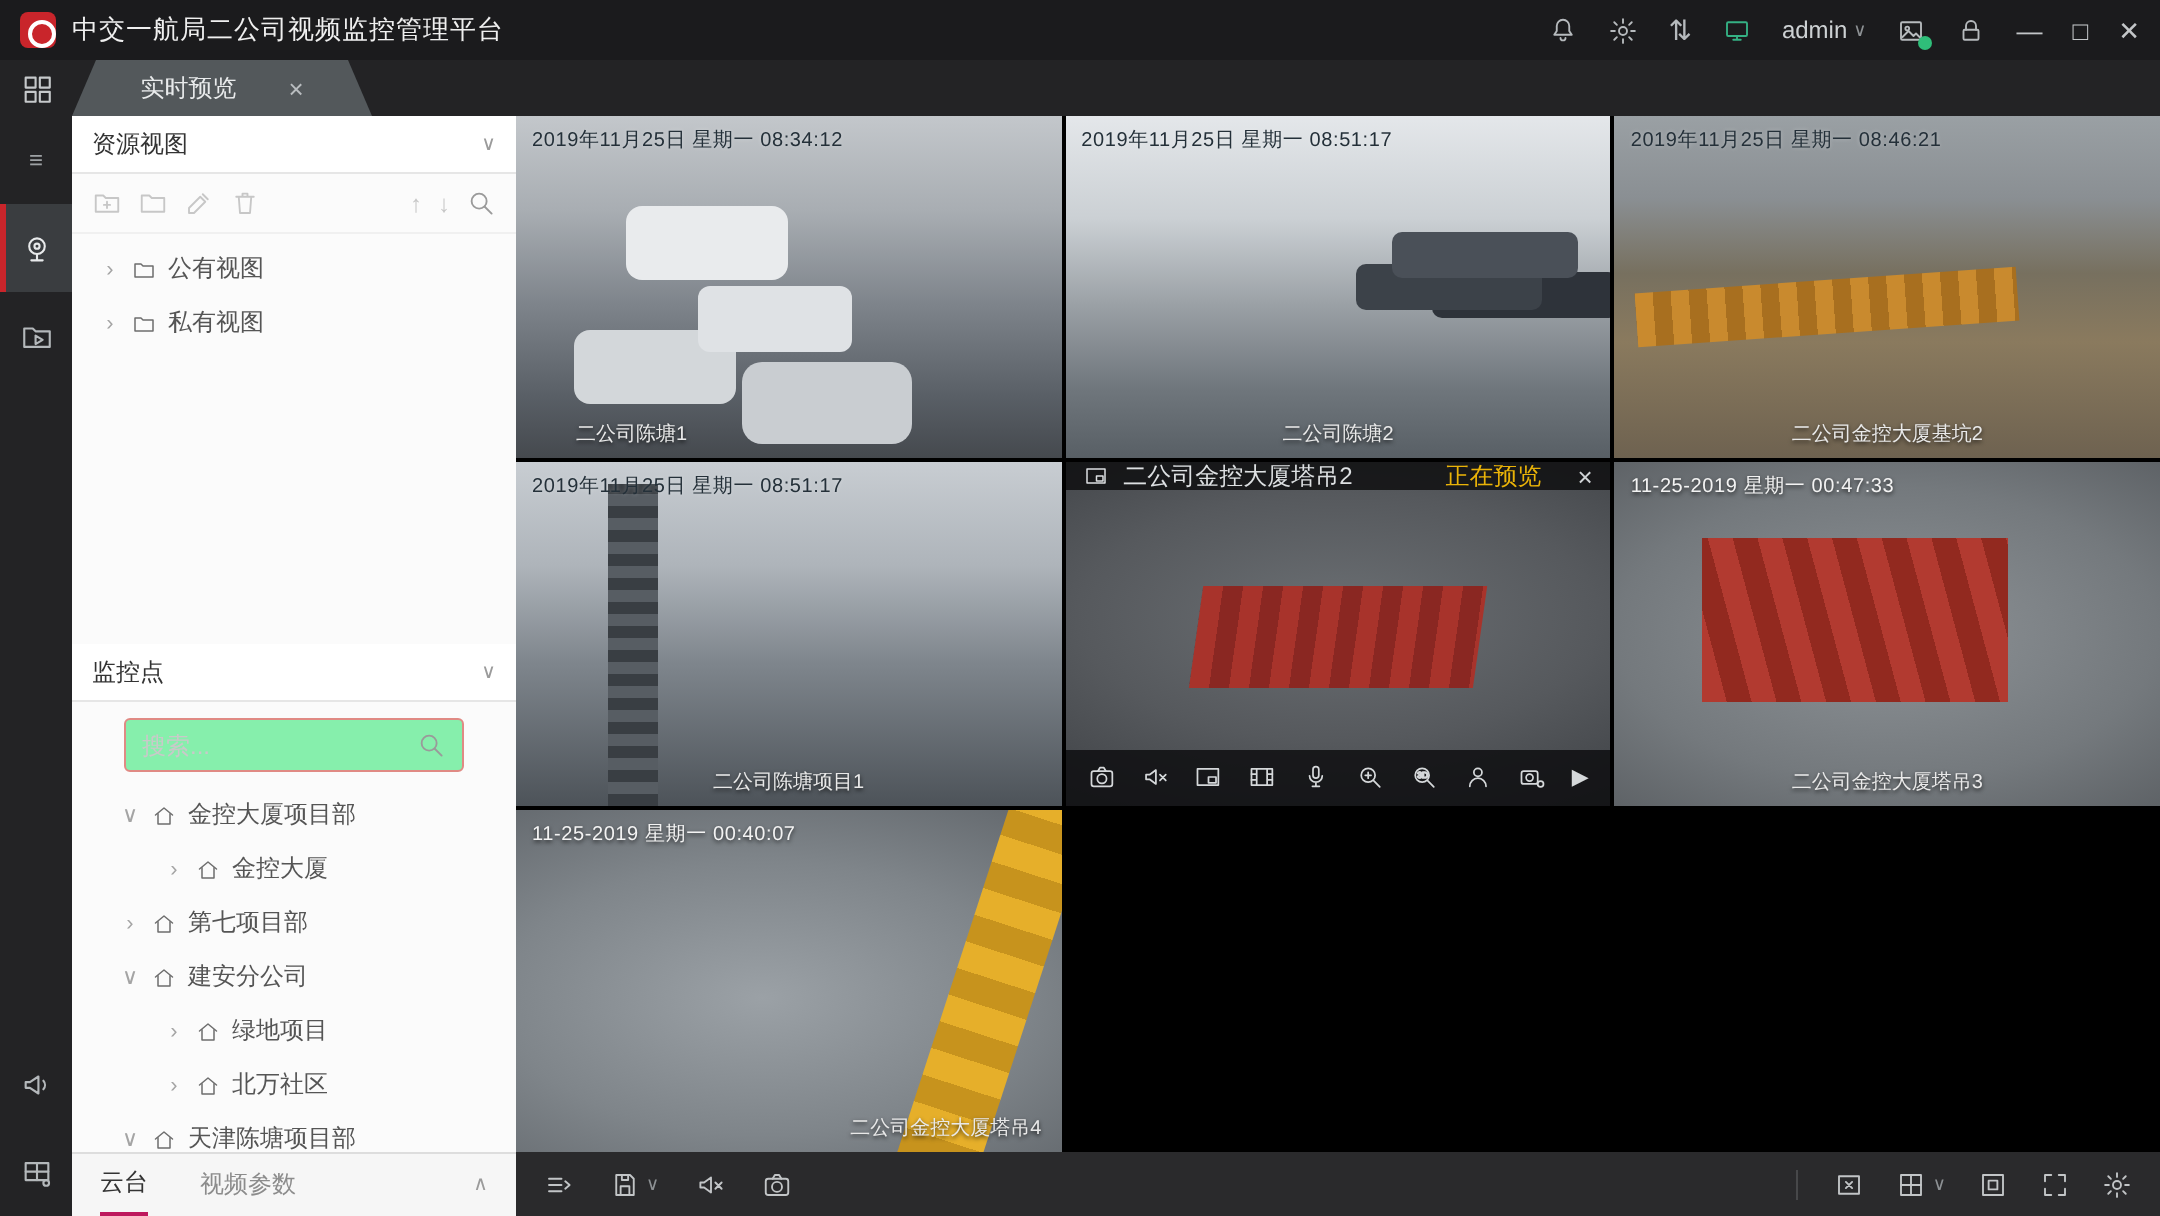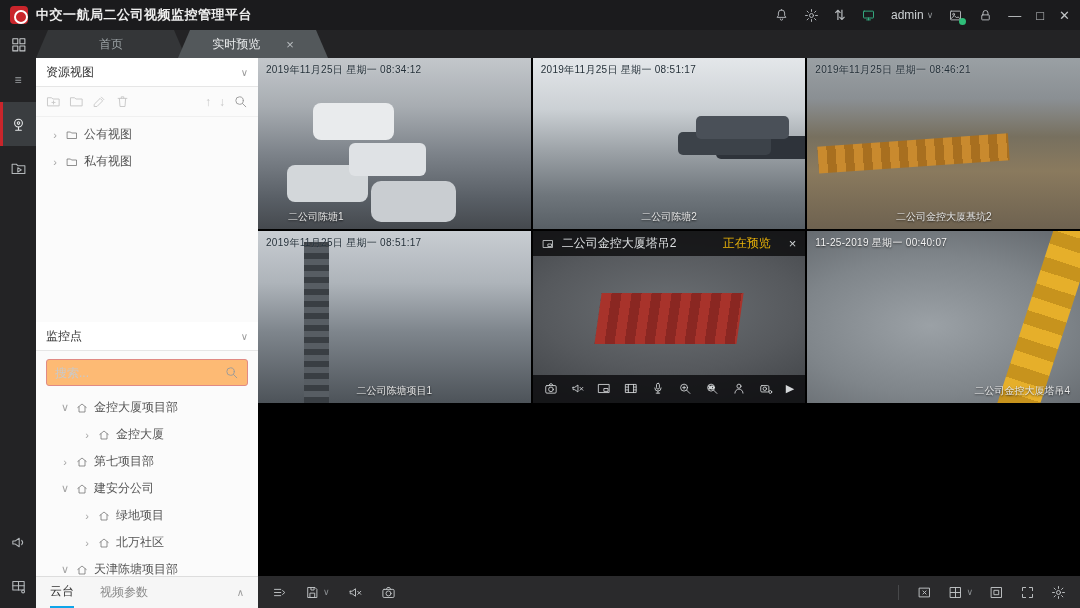--- a/index.html
+++ b/index.html
@@ -7,21 +7,21 @@
     font-family:"Liberation Sans","DejaVu Sans",sans-serif;font-size:12px}
   .ic{width:15px;height:15px;fill:none;stroke:currentColor;stroke-width:1.5;
     stroke-linecap:round;stroke-linejoin:round;display:block}
   .ic.sm{width:12px;height:12px}.ic.lg{width:17px;height:17px}
 
   
   .titlebar{height:30px;background:#1b1b1d;display:flex;align-items:center;padding:0 10px;gap:8px}
   .logo{width:18px;height:18px;border-radius:4px;background:#c9252b;position:relative;flex:none}
   .logo::after{content:"";position:absolute;left:4px;top:4px;width:10px;height:10px;
     border:2px solid #fff;border-radius:50%}
-  .app-title{color:#efefef;font-size:13px;font-weight:bold;letter-spacing:.5px}
+  .app-title{color:#efefef;font-size:13px;font-weight:normal;letter-spacing:.5px}
   .tb-right{margin-left:auto;display:flex;align-items:center;gap:15px;color:#b6babd}
   .tb-right .txt{font-size:12px;color:#cdd1d3;display:flex;align-items:center;gap:3px}
   .chev-txt{font-size:9px;color:#8d9194}
   .g-ic{color:#35b184}
   .dot-wrap{position:relative}
   .dot-wrap::after{content:"";position:absolute;right:-3px;bottom:-2px;width:7px;height:7px;
     border-radius:50%;background:#2fbe79}
   .winbtn{color:#c3c6c8;font-size:13px;line-height:1}
 
   
@@ -49,46 +49,46 @@
   .res-toolbar{height:30px;display:flex;align-items:center;gap:8px;padding:0 10px;
     color:#c7c7c7;border-bottom:1px solid #f0f0f0}
   .res-toolbar .sep-fill{flex:1}
   .tree{padding-top:4px}
   .trow{height:27px;display:flex;align-items:center;gap:6px;color:#555}
   .trow .cv{color:#a4a4a4;font-size:11px;width:10px;text-align:center}
   .trow .tic{color:#6e6e6e}
   .pl1{padding-left:14px}
   .mlv1{padding-left:24px}.mlv2{padding-left:46px}
   .mon-sec{flex:1;display:flex;flex-direction:column;background:#fbfbfb;min-height:0}
-  .searchbox{margin:8px 10px;height:27px;background:#fdba74;border:1px solid #e08a84;border-radius:3px;
+  .searchbox{margin:8px 26px;height:27px;background:#86efac;border:1px solid #e08a84;border-radius:3px;
     display:flex;align-items:center;padding:0 8px;gap:19px}
   .searchbox input{flex:1;border:0;outline:0;font-size:12px;color:#555;background:transparent;min-width:0}
   .searchbox input::placeholder{color:#c9c9c9}
   .searchbox .sic{color:#9a9a9a}
   .mon-tree{flex:1;overflow:hidden}
   .panel-foot{height:32px;border-top:1px solid #ddd;background:#f6f6f6;display:flex;
     align-items:stretch;padding:0 14px;gap:26px;color:#8c8c8c}
   .pf-tab{display:flex;align-items:center}
-  .pf-tab.active{color:#333;border-bottom:2px solid #0ea5e9}
+  .pf-tab.active{color:#333;border-bottom:2px solid #be185d}
   .pf-cv{margin-left:auto;display:flex;align-items:center;color:#9b9b9b;font-size:10px}
 
   
   .right-col{flex:1;display:flex;flex-direction:column;background:#000;min-width:0}
   .vgrid{flex:1;display:grid;grid-template-columns:repeat(3,1fr);grid-template-rows:repeat(3,1fr);
     gap:2px;background:#000}
   .cam{position:relative;overflow:hidden;background:#20242a}
   .scene{position:absolute;inset:0}
   .ts{position:absolute;top:5px;left:8px;z-index:2;font-size:10px;color:#243039;
     text-shadow:0 0 2px rgba(255,255,255,.35);letter-spacing:.3px;white-space:nowrap}
   .ts.light{color:#f3f3f3;text-shadow:0 1px 2px rgba(0,0,0,.7)}
   .lbl{position:absolute;bottom:5px;z-index:2;font-size:10px;color:#e9e9e9;
     text-shadow:0 1px 2px rgba(0,0,0,.75);white-space:nowrap}
   .lbl-left{left:30px}.lbl-center{left:50%;transform:translateX(-50%)}.lbl-right{right:10px}
   .cam.selected{outline:1px solid #e6a23c;outline-offset:-1px}
-  .cam-header{position:absolute;top:0;left:0;right:0;height:25px;z-index:3;
+  .cam-header{position:absolute;top:0;left:0;right:0;height:14px;z-index:3;
     background:rgba(12,12,14,.82);display:flex;align-items:center;gap:8px;padding:0 9px;color:#dde0e2}
   .cam-header .status{margin-left:auto;color:#eab308}
   .cam-header .x{font-size:13px;color:#cfd3d5;margin-left:10px}
   .cam-controls{position:absolute;bottom:0;left:0;right:0;height:28px;z-index:3;
     background:rgba(14,14,16,.85);display:flex;align-items:center;gap:13px;padding:0 11px;color:#d5d8da}
   .cam-controls .more{margin-left:auto;font-size:11px}
 
   
   .s1{background:linear-gradient(180deg,#c3c7cb 0%,#a8adb2 28%,#7e848b 55%,#595f66 82%,#45494e 100%)}
   .s1::before{content:"";position:absolute;left:20%;top:26%;width:30%;height:22%;border-radius:8px;
@@ -295,23 +295,20 @@
     <span class="winbtn">✕</span>
   </div>
 </header>
 
 <div class="tabrow">
   <div class="rail-slot">
     <svg class="ic lg">
         <use href="#sym-grid4"></use>
       </svg>
   </div>
-  <div class="tab">
-    <span>首页</span>
-  </div>
   <div class="tab active">
     <span>实时预览</span>
     <span class="x">×</span>
   </div>
 </div>
 
 <div class="main">
 
   <nav class="rail">
     <div class="rail-item" style="color:#9da1a4">≡</div>
@@ -520,20 +517,25 @@
           <svg class="ic">
               <use href="#sym-person"></use>
             </svg>
           <svg class="ic">
               <use href="#sym-camcfg"></use>
             </svg>
           <span class="more">▶</span>
         </div>
       </div>
 
+      <div class="cam">
+        <div class="scene s8"></div>
+        <div class="ts light">11-25-2019 星期一 00:47:33</div>
+        <div class="lbl lbl-center">二公司金控大厦塔吊3</div>
+      </div>
 
       <div class="cam">
         <div class="scene s9"></div>
         <div class="ts light">11-25-2019 星期一 00:40:07</div>
         <div class="lbl lbl-right">二公司金控大厦塔吊4</div>
       </div>
     </div>
 
     <footer class="bottombar">
       <svg class="ic">

